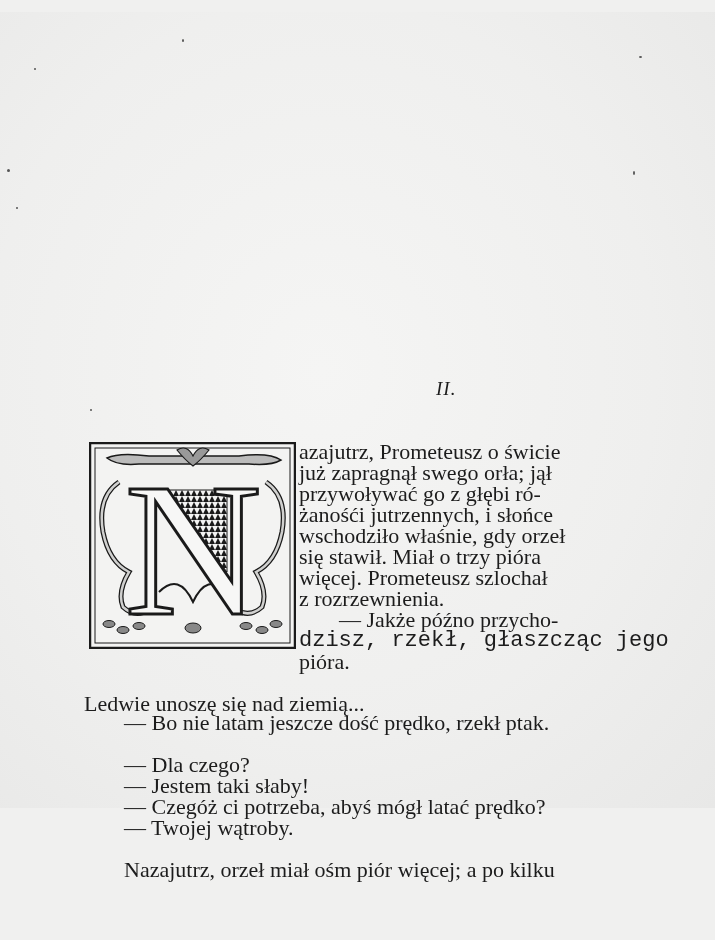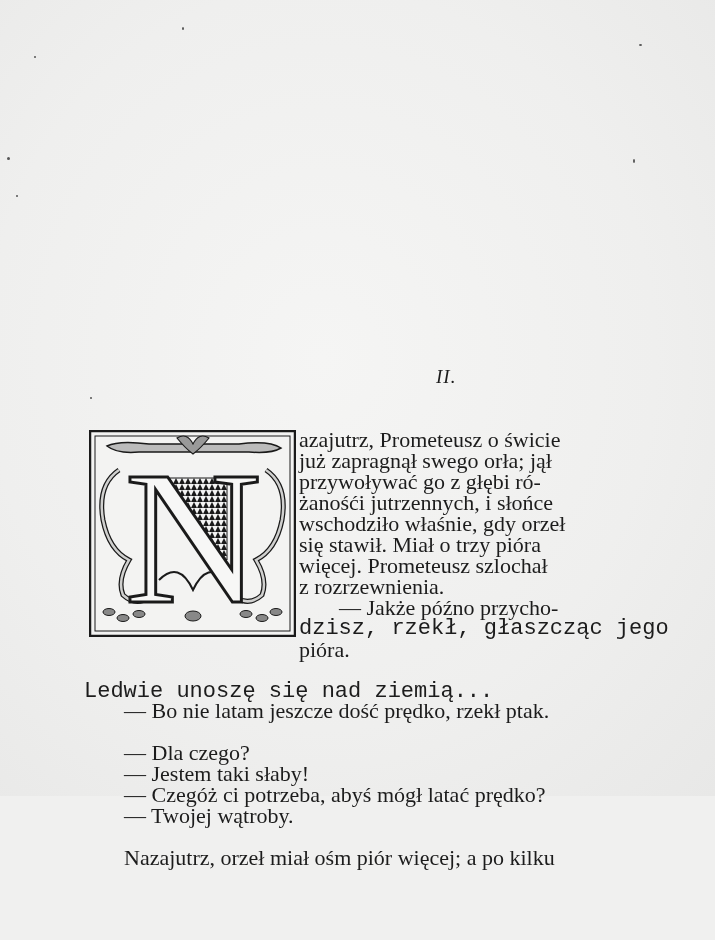--- a/index.html
+++ b/index.html
@@ -4,38 +4,38 @@
 <style>
   html, body { margin: 0; padding: 0; }
   body {
     width: 715px; height: 940px; overflow: hidden;
     background: #f0f0ef;
     position: relative;
     font-family: "Liberation Serif", "DejaVu Serif", serif;
     color: #1c1c1c;
   }
   .page {
-    position: absolute; left: 0; top: 0; width: 715px; height: 796px;
+    position: absolute; left: 0; top: 12px; width: 715px; height: 796px;
     background: radial-gradient(ellipse at 45% 45%, #f5f5f4 0%, #efefee 60%, #e8e8e7 100%);
   }
   .speck { position: absolute; background: #555; border-radius: 50%; }
   .chapter-number {
     position: absolute; left: 436px; top: 366px;
     font-style: italic; font-size: 19px; letter-spacing: 1px;
   }
   .initial {
     position: absolute; left: 89px; top: 430px; width: 207px; height: 207px;
   }
   .line {
     position: absolute; font-size: 22px; line-height: 21px; white-space: nowrap;
     text-align: justify; text-align-last: justify;
   }
   .short { text-align-last: left; }
   .col-r { left: 299px; width: 239px; }
-  .full { left: 84px; width: 454px; font-family: Liberation Mono, monospace; }
+  .full { left: 84px; width: 454px; }
   .ind { left: 124px; width: 414px; margin-top: 40px; }
 </style>
 </head>
 <body>
 
 <div class="page">
   <span class="speck" style="left:182px;top:27px;width:2px;height:3px;"></span>
   <span class="speck" style="left:34px;top:56px;width:2px;height:2px;"></span>
   <span class="speck" style="left:7px;top:157px;width:3px;height:3px;"></span>
   <span class="speck" style="left:16px;top:195px;width:2px;height:2px;"></span>

